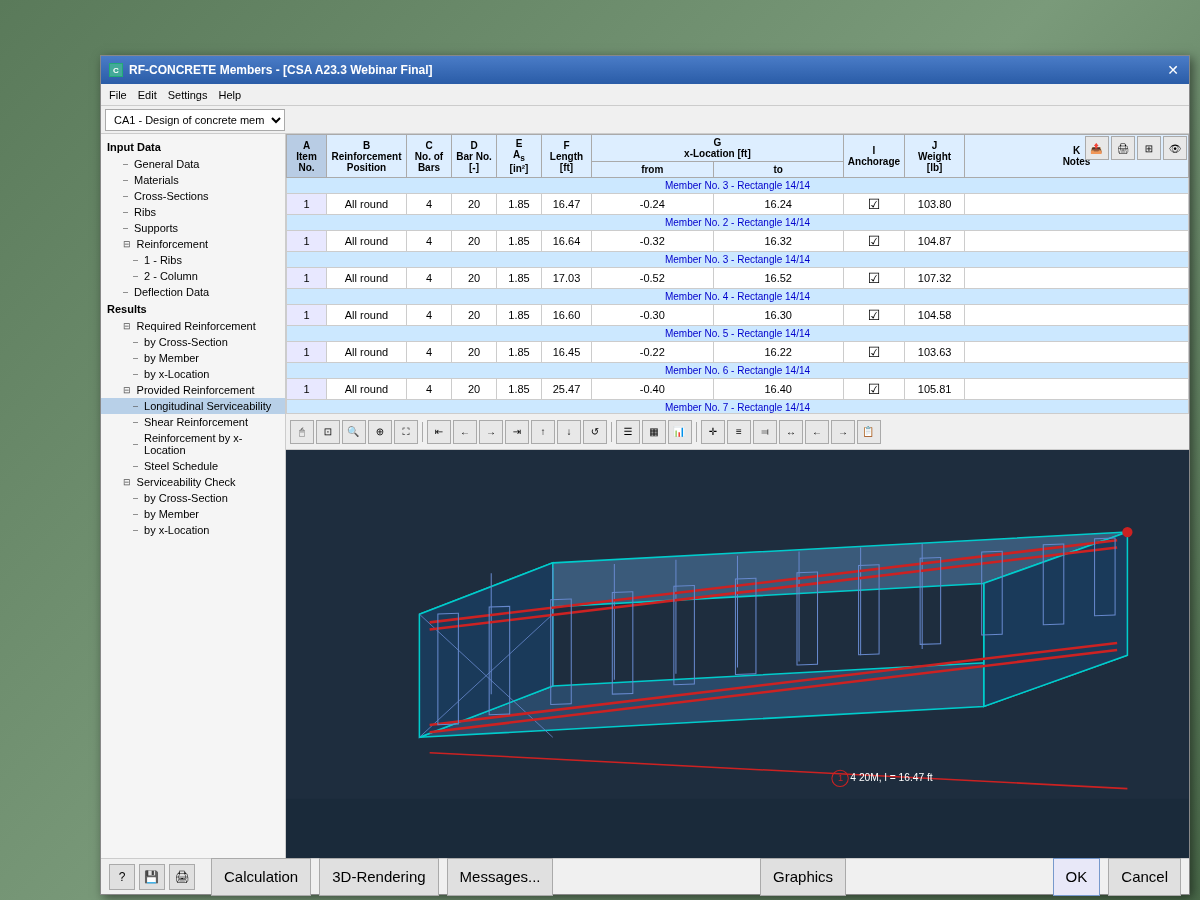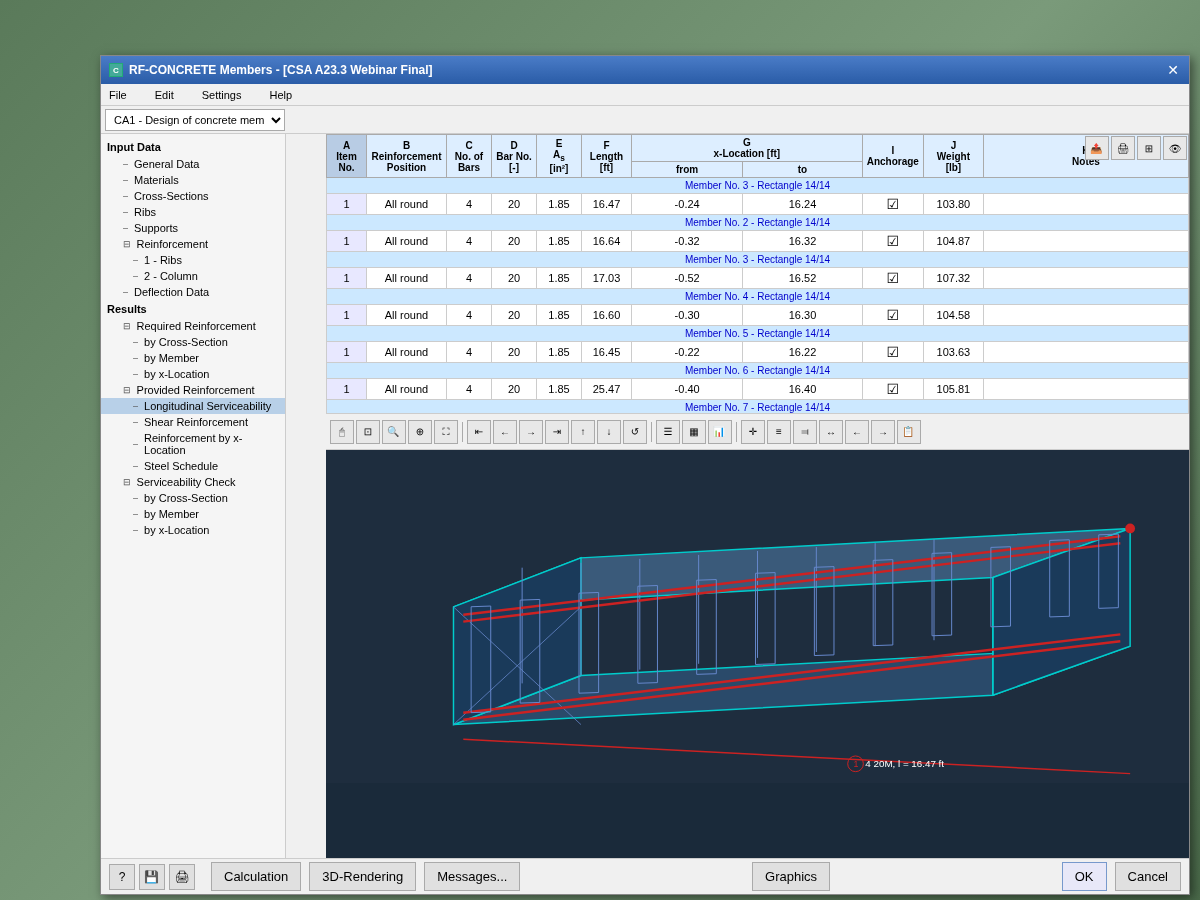--- a/index.html
+++ b/index.html
@@ -42,21 +42,21 @@
       padding: 0 2px;
     }
 
     .menu-bar {
       background: #f0f0f0;
       border-bottom: 1px solid #ccc;
       height: 22px;
       display: flex;
       align-items: center;
       padding: 0 4px;
-      gap: 20px;
+      gap: 3px;
     }
 
     .menu-item {
       font-size: 11px;
       padding: 2px 4px;
       cursor: pointer;
       color: #000;
     }
 
     .toolbar-row {
@@ -74,21 +74,20 @@
       font-size: 11px;
       border: 1px solid #aaa;
       background: white;
       padding: 0 4px;
       width: 180px;
     }
 
     .main-content {
       display: flex;
       height: calc(100% - 78px - 36px);
-      gap: 40px;
     }
 
     
     .left-panel {
       width: 185px;
       background: #f5f5f5;
       border-right: 1px solid #ccc;
       overflow-y: auto;
       flex-shrink: 0;
     }
@@ -220,25 +219,25 @@
       height: 36px;
       background: #f0f0f0;
       border-top: 1px solid #ccc;
       display: flex;
       align-items: center;
       padding: 0 8px;
       gap: 8px;
     }
 
     .bottom-btn {
-      height: 29px;
+      height: 38px;
       padding: 0 12px;
       background: #e0e0e0;
       border: 1px solid #aaa;
-      font-size: 13px;
+      font-size: 15px;
       cursor: pointer;
     }
     .bottom-btn.primary {
       background: #e8e8f8;
       border: 1px solid #7799cc;
       text-align: right;
     }
 
     .bottom-left-icons { display: flex; gap: 4px; margin-right: 8px; }
     .bottom-icon {

